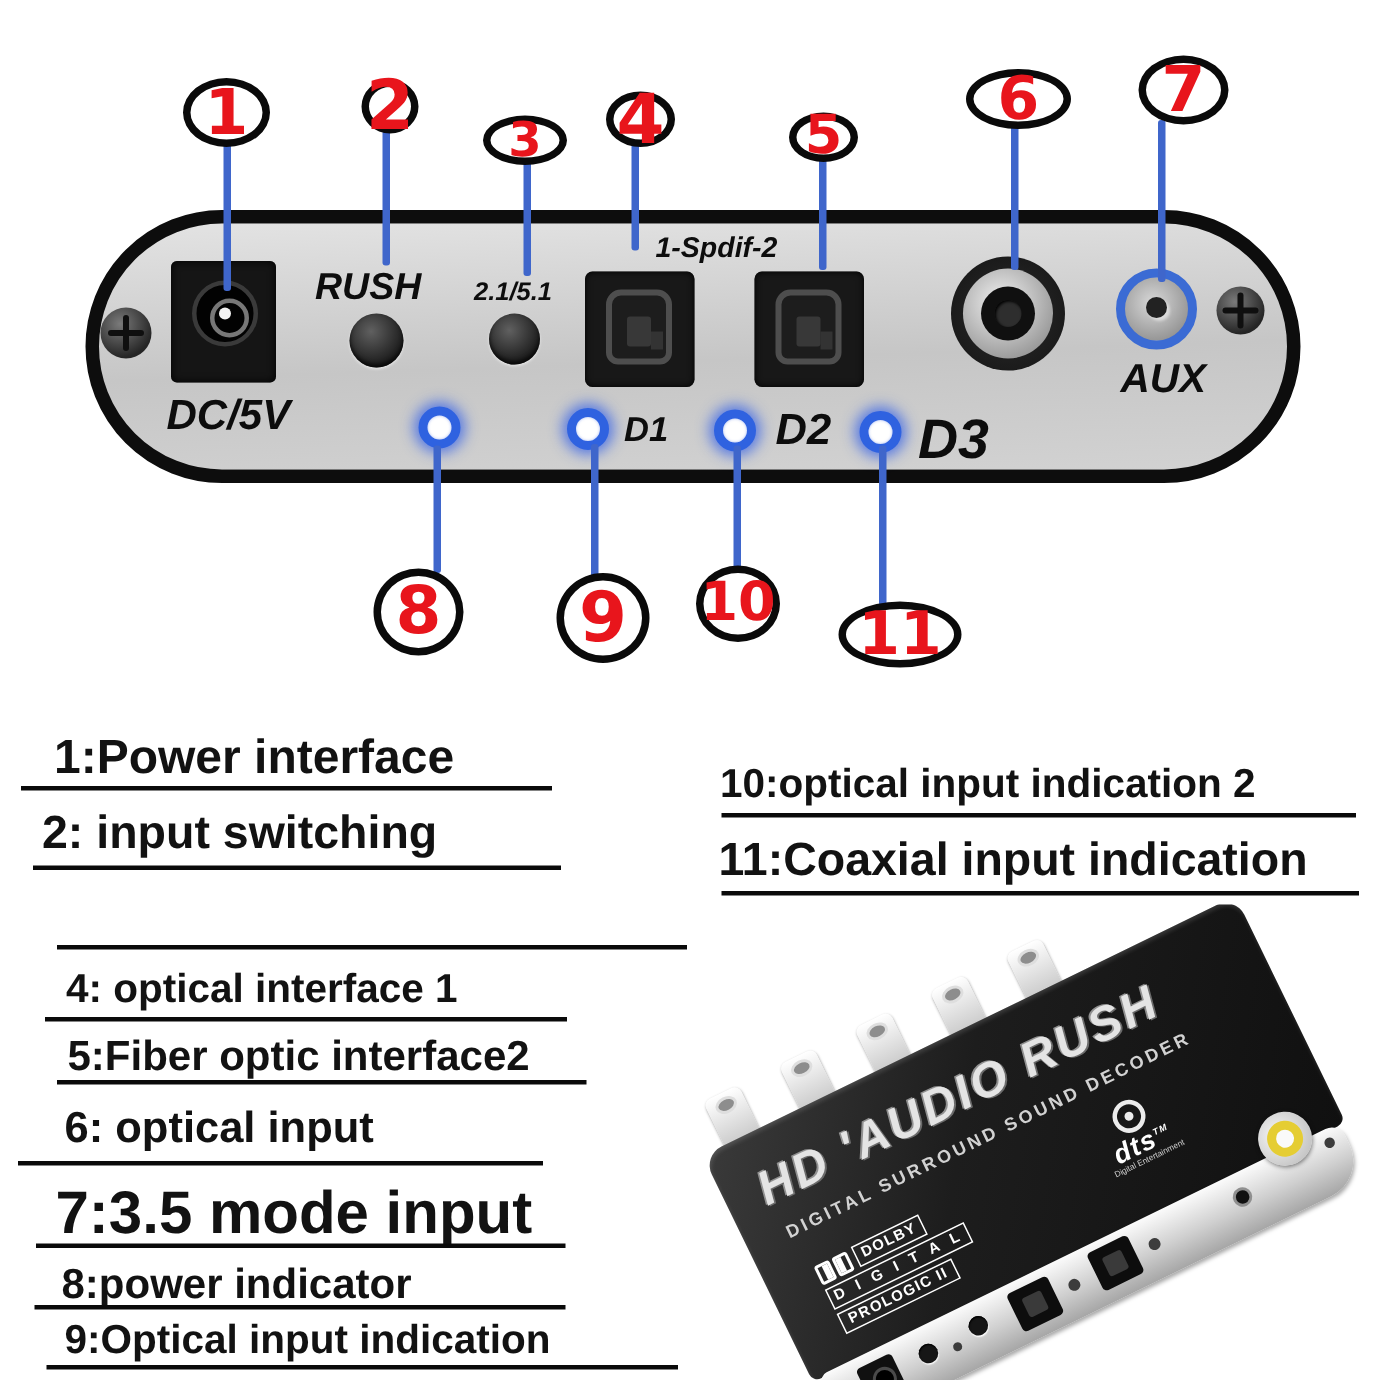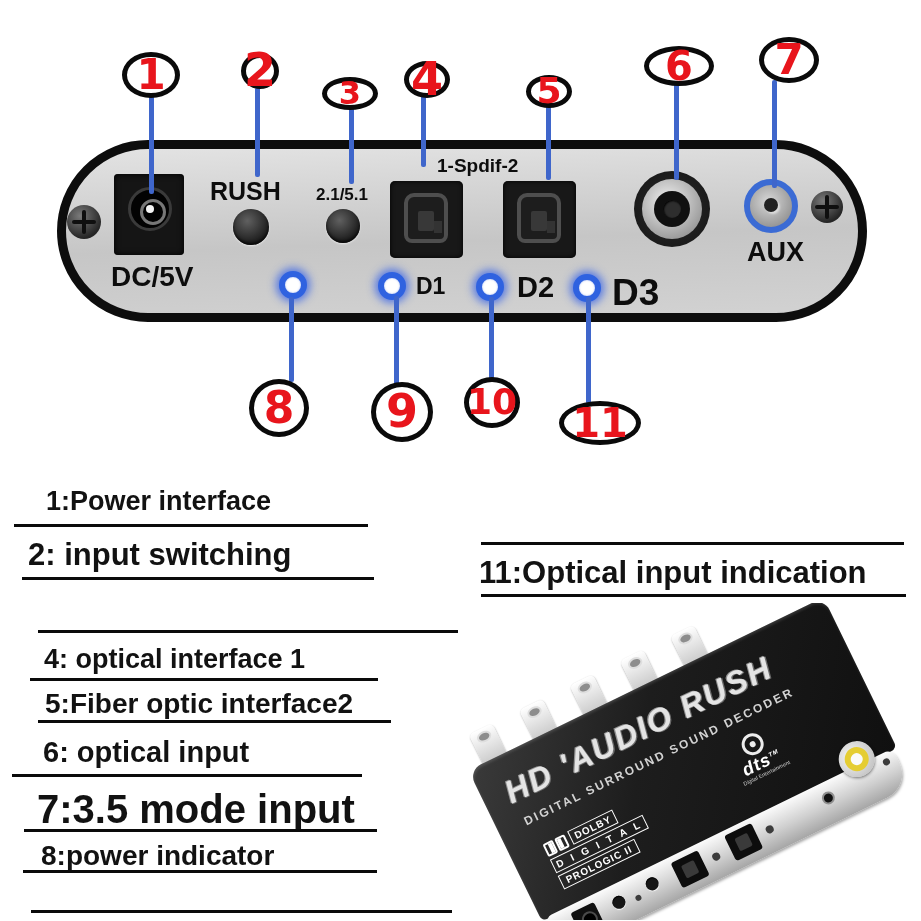--- a/index.html
+++ b/index.html
@@ -9,21 +9,21 @@
   
   .cline { position:absolute; width:5px; background:var(--line-blue,#3f66cb); border-radius:2px; z-index:6; }
 
   
   .callout { position:absolute; border:5px solid #0a0a0a; border-radius:50%; display:flex; align-items:center; justify-content:center; z-index:7; background:transparent; }
   .callout .num { color:var(--callout-red,#e8151c); font-weight:bold; font-family:"DejaVu Sans",sans-serif; line-height:0.9; text-align:center; }
 
   
   .panel { position:absolute; left:57px; top:140px; width:810px; height:182px; border:9px solid #0d0d0d; border-radius:91px;
            background:linear-gradient(178deg,#e3e3e3 0%,#c6c6c6 55%,#d2d2d2 100%); z-index:2; }
-  .panel > * { position:absolute; }
+  .panel > * { position:absolute;font-style:italic; }
   .plabel { color:#0d0d0d; font-weight:bold; white-space:nowrap; letter-spacing:0; }
 
   .screw { border-radius:50%; background:radial-gradient(circle at 38% 32%,#7a7a7a,#252525 72%); }
   .screw::before, .screw::after { content:""; position:absolute; background:#0f0f0f; border-radius:2px; }
   .screw::before { left:14%; right:14%; top:44%; height:13%; }
   .screw::after  { top:14%; bottom:14%; left:44%; width:13%; }
 
   .dc-jack { left:48px; top:25px; width:70px; height:81px; background:#151515; border-radius:4px; box-shadow:inset 0 0 6px #000; }
   .dc-barrel { position:absolute; left:14px; top:13px; width:44px; height:44px; border-radius:50%; background:#020202; border:3px solid #3a3a3a; }
   .dc-barrel::before { content:""; position:absolute; left:9px; top:9px; width:20px; height:20px; border-radius:50%; border:3px solid #777; }
@@ -176,39 +176,41 @@
 
     <div class="led" style="left:213px;top:122px"></div>
     <div class="led" style="left:312px;top:123px"></div>
     <div class="plabel" style="left:350px;top:124px;font-size:23px">D1</div>
     <div class="led" style="left:410px;top:124px"></div>
     <div class="plabel" style="left:451px;top:122px;font-size:29px">D2</div>
     <div class="led" style="left:507px;top:125px"></div>
     <div class="plabel" style="left:546px;top:123px;font-size:37px">D3</div>
   </div>
 
-  <div class="legend" style="left:46px;top:486px;font-size:27px">1:Power interface</div>
+  <div class="legend" style="left:36px;top:486px;font-size:32px">1:Power interface</div>
   <div class="rule" style="left:14px;top:524px;width:354px"></div>
   <div class="legend" style="left:28px;top:537px;font-size:31px">2: input switching</div>
   <div class="rule" style="left:22px;top:577px;width:352px"></div>
   <div class="rule" style="left:38px;top:630px;width:420px"></div>
   <div class="legend" style="left:44px;top:644px;font-size:27px">4: optical interface 1</div>
   <div class="rule" style="left:30px;top:678px;width:348px"></div>
   <div class="legend" style="left:45px;top:688px;font-size:28px">5:Fiber optic interface2</div>
   <div class="rule" style="left:38px;top:720px;width:353px"></div>
   <div class="legend" style="left:43px;top:736px;font-size:29px">6: optical input</div>
   <div class="rule" style="left:12px;top:774px;width:350px"></div>
   <div class="legend" style="left:37px;top:787px;font-size:40px">7:3.5 mode input</div>
   <div class="rule" style="left:24px;top:829px;width:353px"></div>
   <div class="legend" style="left:41px;top:840px;font-size:28px">8:power indicator</div>
   <div class="rule" style="left:23px;top:870px;width:354px"></div>
+  <div class="legend" style="left:43px;top:878px;font-size:27px">9:Optical input indication</div>
   <div class="rule" style="left:31px;top:910px;width:421px"></div>
 
+  <div class="legend" style="left:480px;top:507px;font-size:27px">10:optical input indication 2</div>
   <div class="rule" style="left:481px;top:542px;width:423px"></div>
-  <div class="legend" style="left:479px;top:555px;font-size:31px">11:Optical input indication</div>
+  <div class="legend" style="left:479px;top:555px;font-size:31px">11:Coaxial input indication</div>
   <div class="rule" style="left:481px;top:594px;width:425px"></div>
 
   <div class="photo-wrap">
     <div class="device3d">
       <div class="rca-plug" style="left:16px">
           <div class="hole"></div>
         </div>
       <div class="rca-plug" style="left:72px">
           <div class="hole"></div>
         </div>

